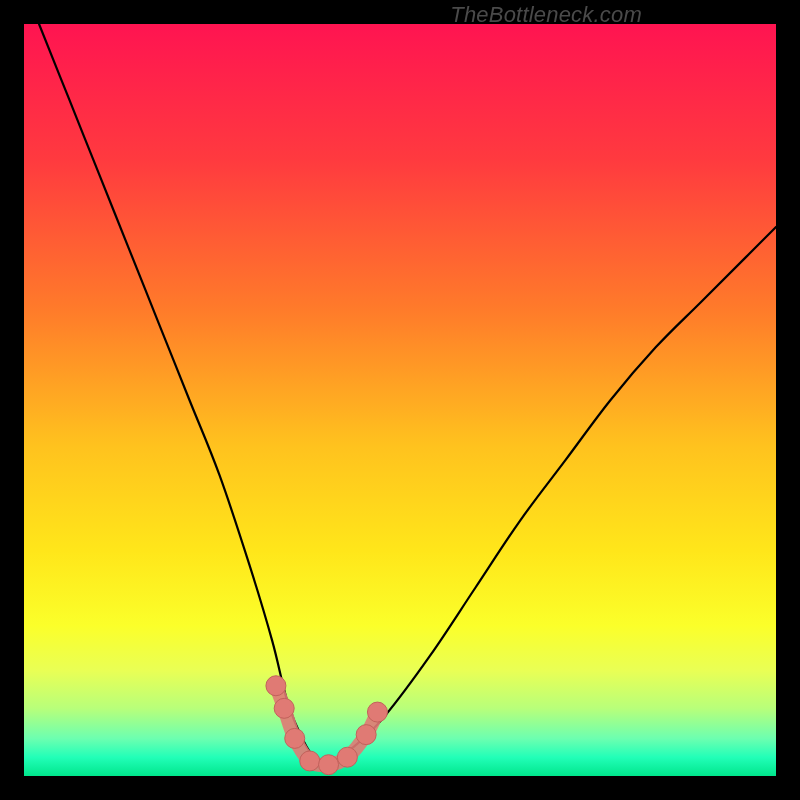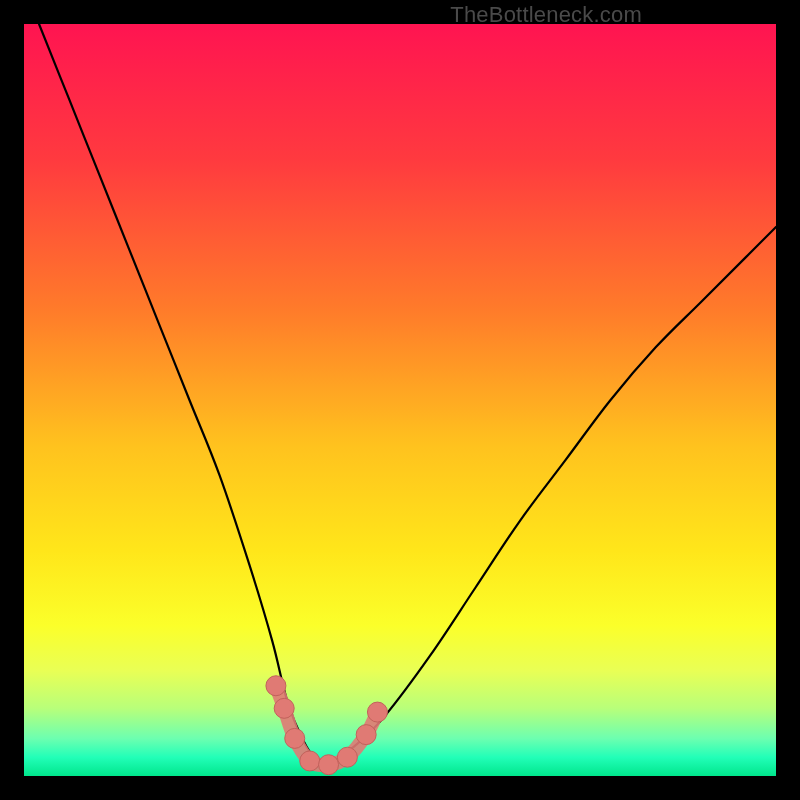--- a/index.html
+++ b/index.html
@@ -10,20 +10,21 @@
     overflow: hidden;
     background: #000;
     font-family: Arial, Helvetica, sans-serif;
   }
   .frame {
     position: absolute;
     top: 0; left: 0;
     width: 650px;
     height: 800px;
     background: #000;
+    font-style: italic;
   }
   .plot {
     position: absolute;
     top: 24px;
     left: 24px;
     width: 752px;
     height: 752px;
     overflow: hidden;
   }
   .watermark {

